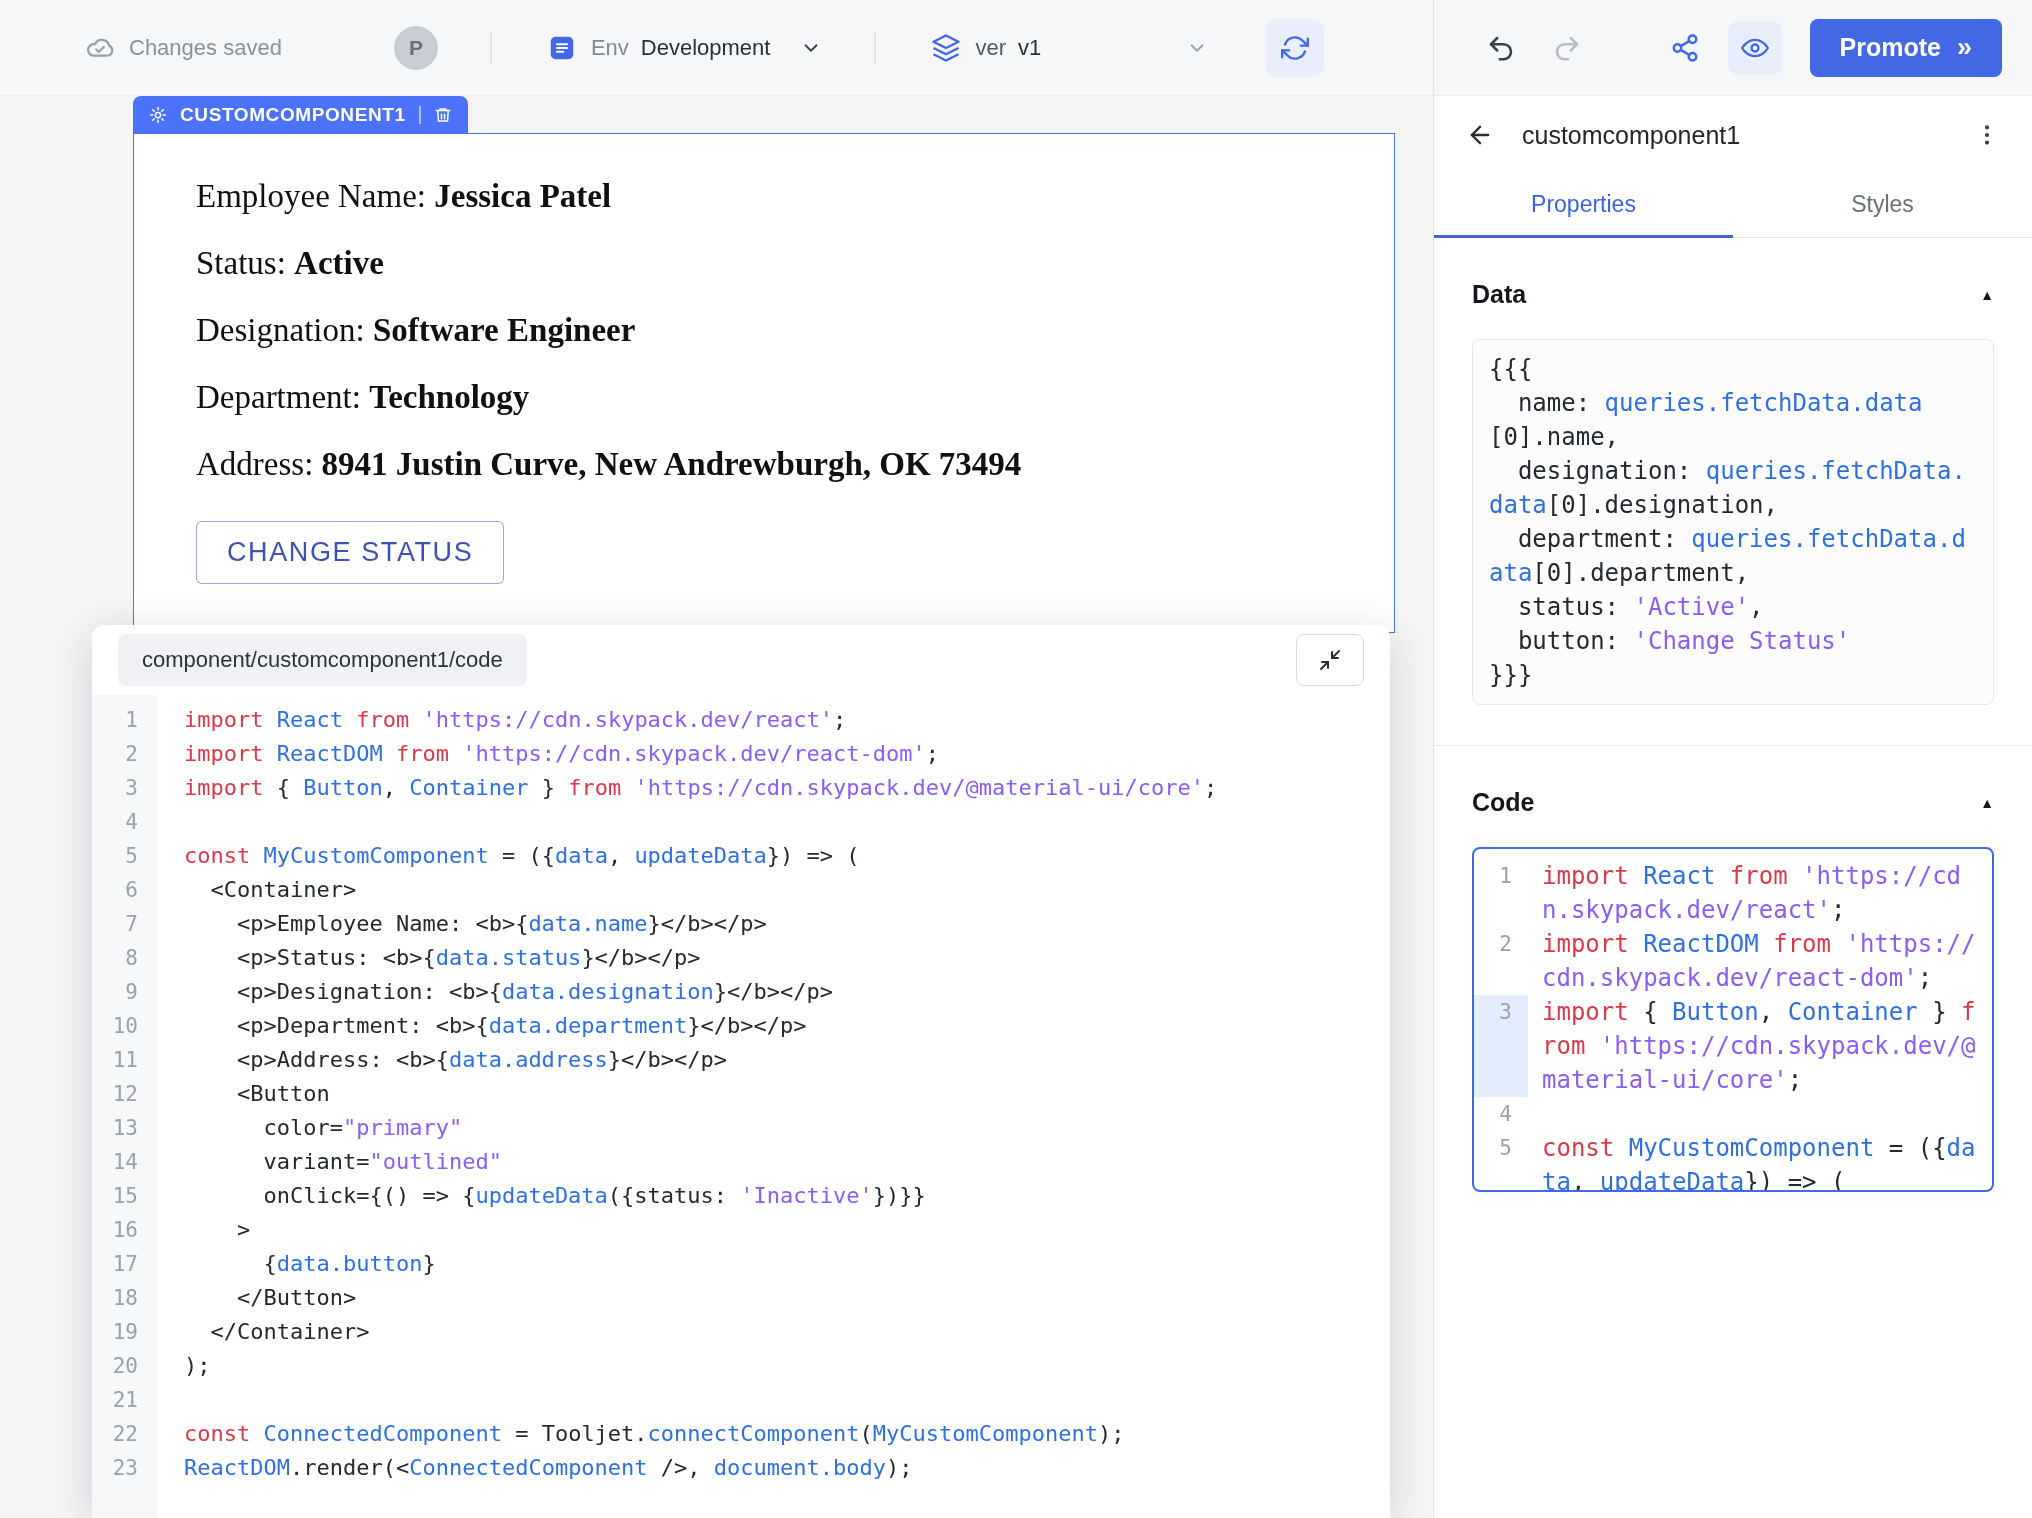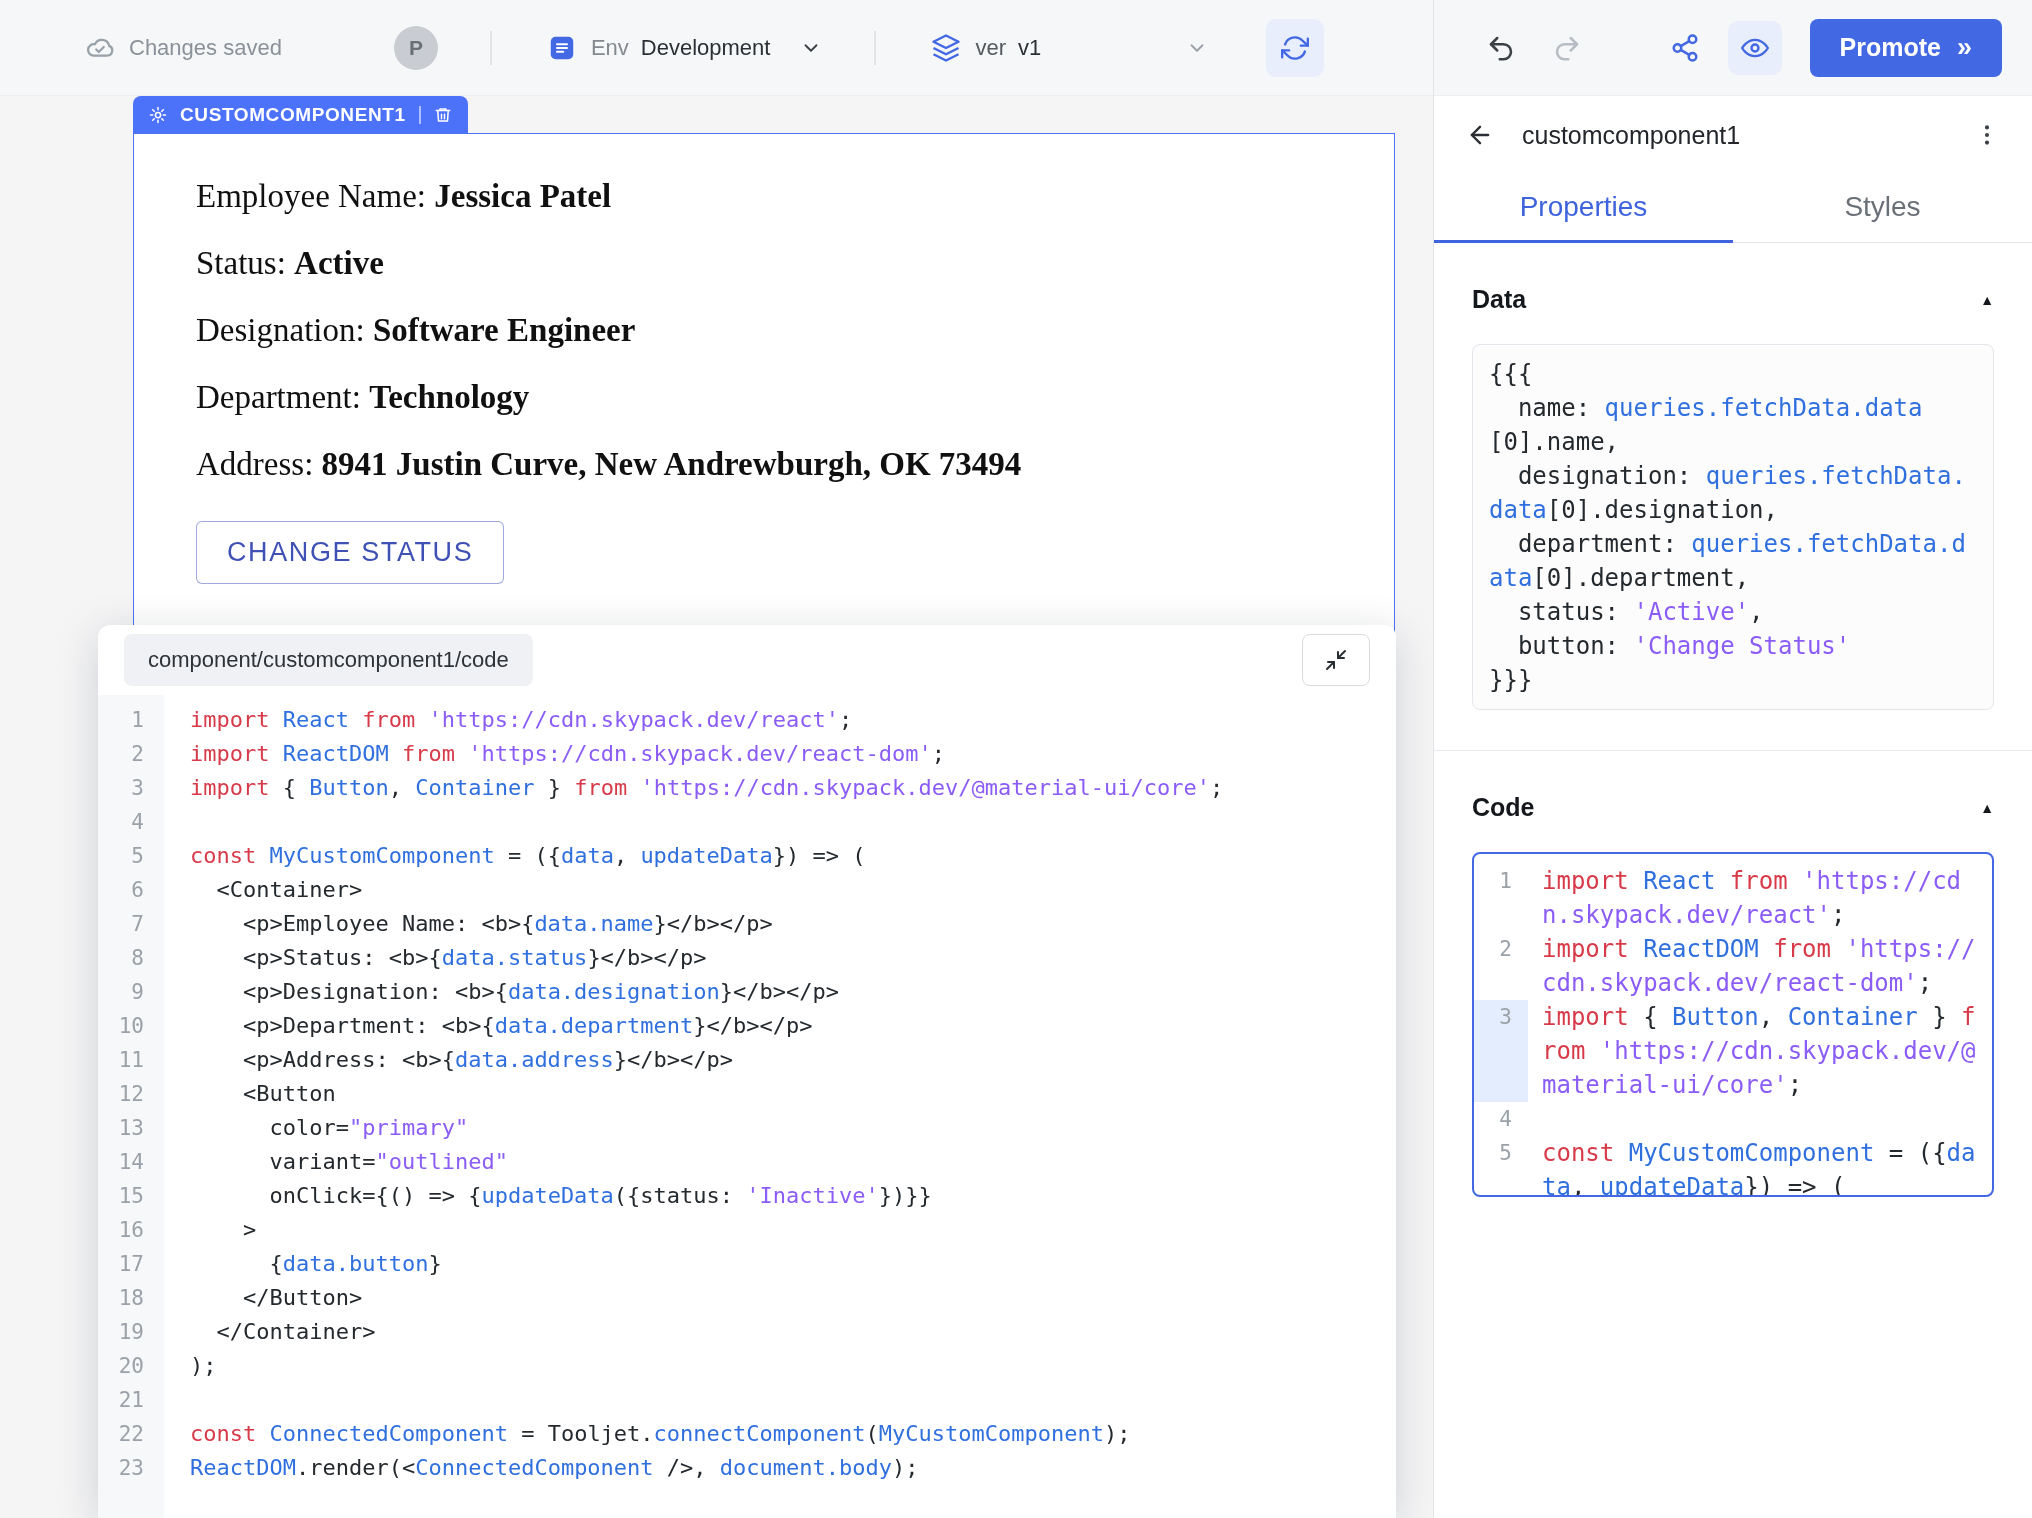--- a/index.html
+++ b/index.html
@@ -51,21 +51,21 @@
   .widget-tab .tag { font-size:19px; font-weight:700; letter-spacing:0.6px; }
   .tab-sep { width:2px; height:18px; background:rgba(255,255,255,0.55); }
   .widget-box { background:#fff; border:1.5px solid #4D72FA; height:500px; padding:14px 62px 0 62px; overflow:hidden; }
   .emp-line { font-family:"Liberation Serif", serif; font-size:33px; color:#101010; margin:30px 0 0 0; }
   .emp-line b { font-weight:700;text-align:center; }
   .mui-btn { margin-top:38px; background:#fff; color:#3F51B5; border:1.5px solid rgba(63,81,181,0.5);
              border-radius:6px; padding:15px 30px; font-size:27px; font-weight:500; letter-spacing:1.6px;
              font-family:"Liberation Sans", sans-serif; cursor:pointer; }
 
   
-  .code-panel { position:absolute; left:98px; top:529px; width:1298px; height:893px; background:#fff;
+  .code-panel { position:absolute; left:92px; top:529px; width:1298px; height:893px; background:#fff;
                 border-radius:12px 12px 0 0; box-shadow:0 8px 44px rgba(15,23,42,0.16);
                 display:flex; flex-direction:column; }
   .cp-header { height:70px; flex:0 0 70px; display:flex; align-items:center; padding:0 26px; }
   .path-pill { background:#F0F1F4; border-radius:8px; padding:13px 24px; font-size:22px; color:#2E3338; }
   .collapse-btn { margin-left:auto; width:68px; height:52px; background:#fff; border:1.5px solid #D7DBDF; border-radius:8px; }
 
   .editor { position:relative; flex:1; overflow:hidden; font-family:"DejaVu Sans Mono", monospace;
             font-size:22px; padding-top:8px; cursor:text; }
   .editor::before { content:""; position:absolute; left:0; top:0; bottom:0; width:66px; background:#F7F8F9; }
   .editor .cl { display:flex; height:34px; line-height:34px; position:relative; }
@@ -77,21 +77,21 @@
   .t-s { color:#8b5cf6; }
   .t-p { color:#24292E; }
 
   
   .insp-header { height:78px; display:flex; align-items:center; padding:0 32px; background:#fff; }
   .back-btn { display:flex; }
   .insp-title { font-size:25px; color:#23272C; margin-left:28px; }
   .kebab-btn { margin-left:auto; }
 
   .tabs { display:flex; border-bottom:1px solid #E4E7EA; }
-  .tab { flex:1; text-align:center; padding:17px 0 19px; font-size:28px; color:#697077; cursor:pointer; position:relative; }
+  .tab { flex:1; text-align:center; padding:17px 0 19px; font-size:23px; color:#697077; cursor:pointer; position:relative; }
   .tab.active { color:#3E63DD; font-weight:500; }
   .tab.active::after { content:""; position:absolute; left:0; right:0; bottom:-1px; height:3px; background:#3E63DD; }
 
   .insp-body { padding:0 38px; flex:1; overflow:hidden; }
   .section-head { display:flex; align-items:center; justify-content:space-between; margin-top:42px; cursor:pointer; }
   .section-title { font-size:25px; font-weight:700; color:#14181C; }
   .tri { font-size:14px; color:#14181C; }
 
   .data-box { margin-top:30px; border:1px solid #E3E6EA; background:#FCFCFD; border-radius:8px;
               padding:12px 16px; font-family:"DejaVu Sans Mono", monospace; font-size:24px; cursor:text; }

